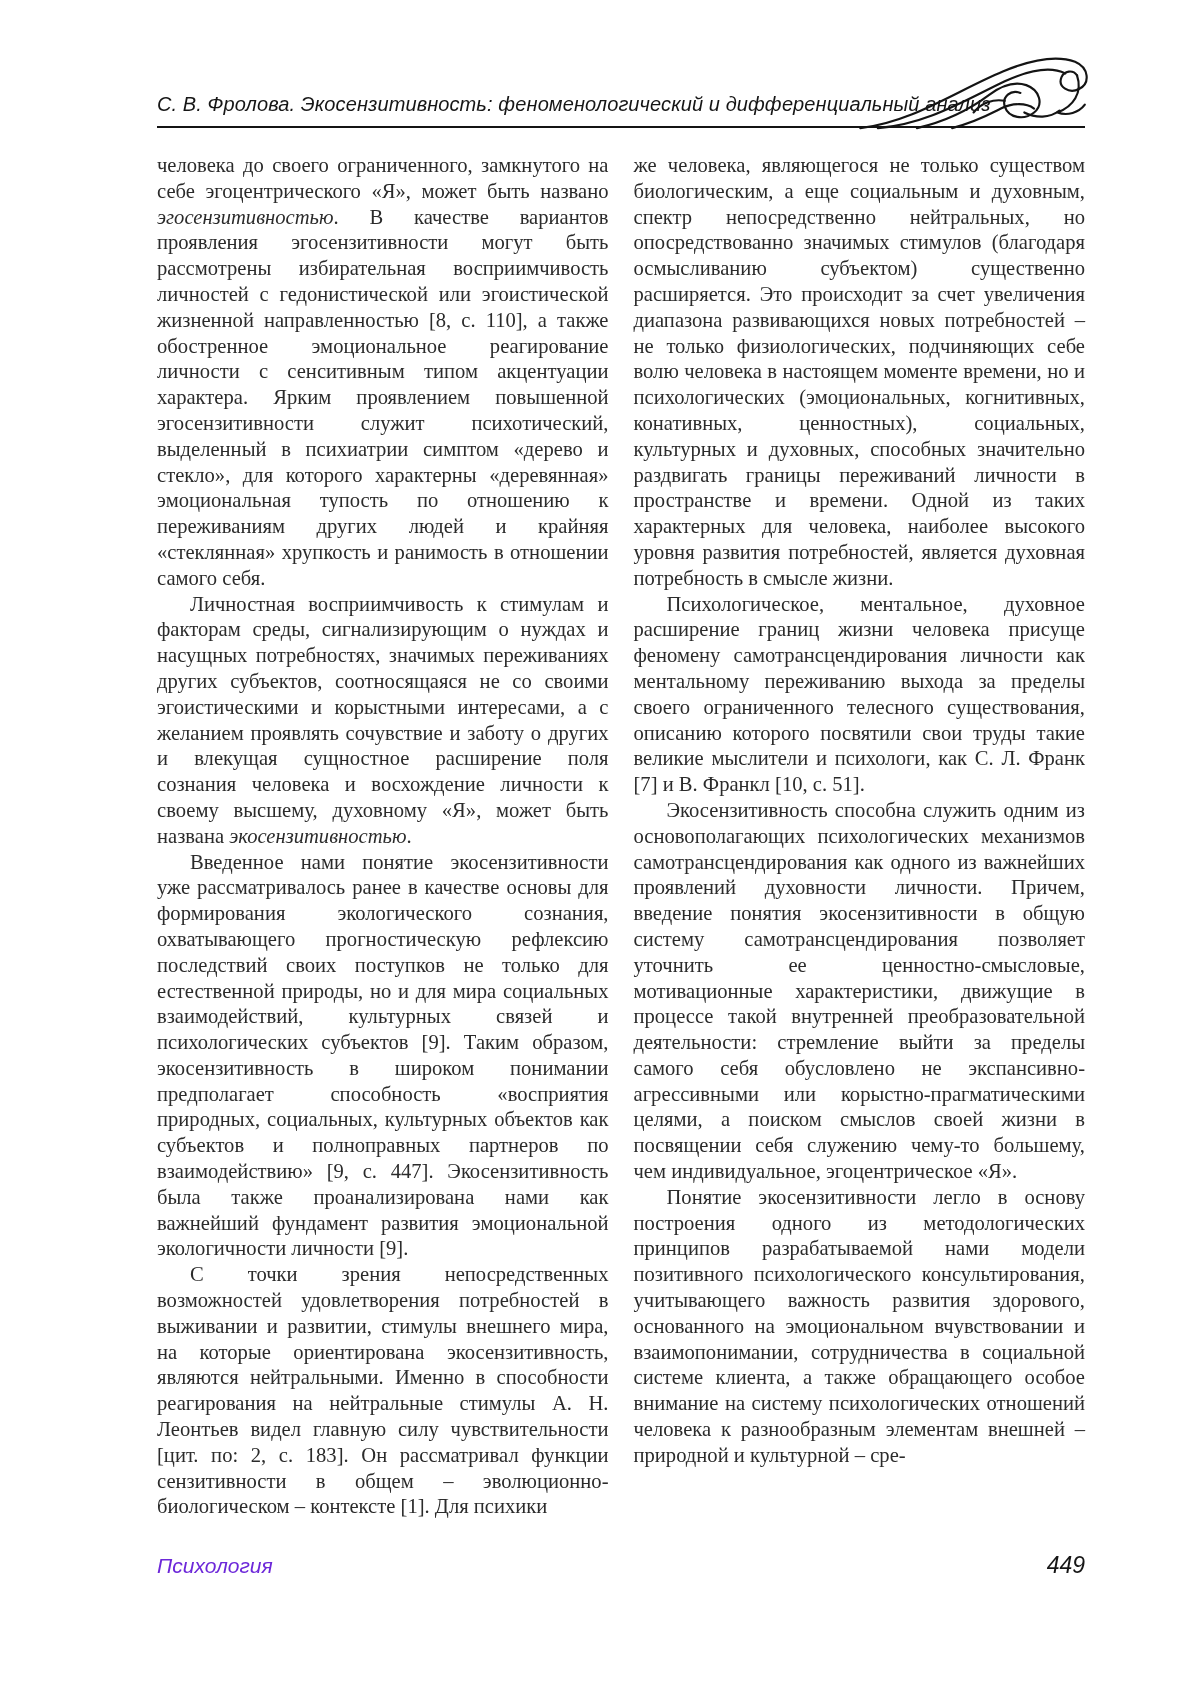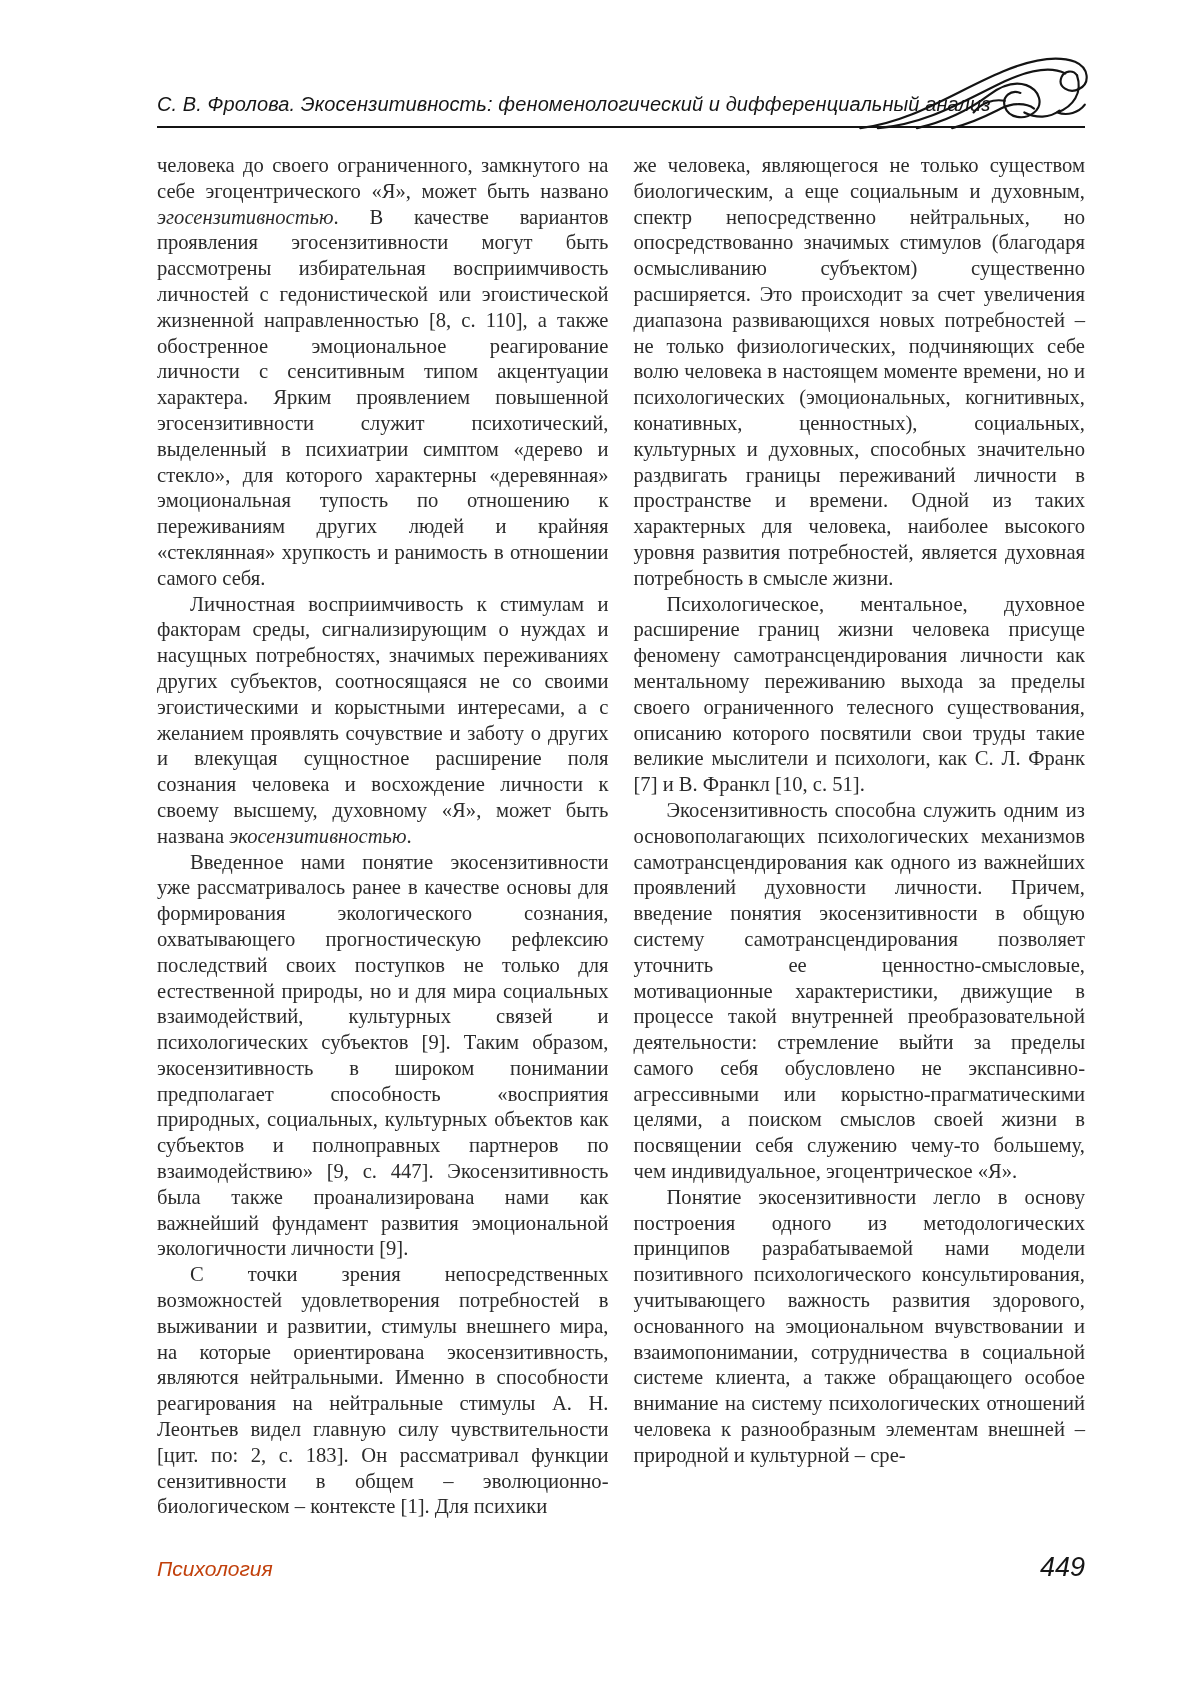--- a/index.html
+++ b/index.html
@@ -73,26 +73,26 @@
     top: 1552px;
     width: 928px;
     display: flex;
     justify-content: space-between;
     align-items: baseline;
   }
   .footer-section {
     font-family: "Liberation Sans", sans-serif;
     font-style: italic;
     font-size: 21px;
-    color: #c2410c;
+    color: #6d28d9;
   }
   .footer-page-number {
     font-family: "Liberation Sans", sans-serif;
     font-style: italic;
-    font-size: 27px;
+    font-size: 23px;
     color: #161616;
   }
 </style>
 </head>
 <body>
 
 <header class="running-header">
   <span class="running-title">С. В. Фролова. Экосензитивность: феноменологический и дифференциальный анализ</span>
   <svg class="ornament" viewBox="0 0 240 84" aria-hidden="true">
     <g fill="none" stroke="#141414" stroke-width="2.2" stroke-linecap="round">

